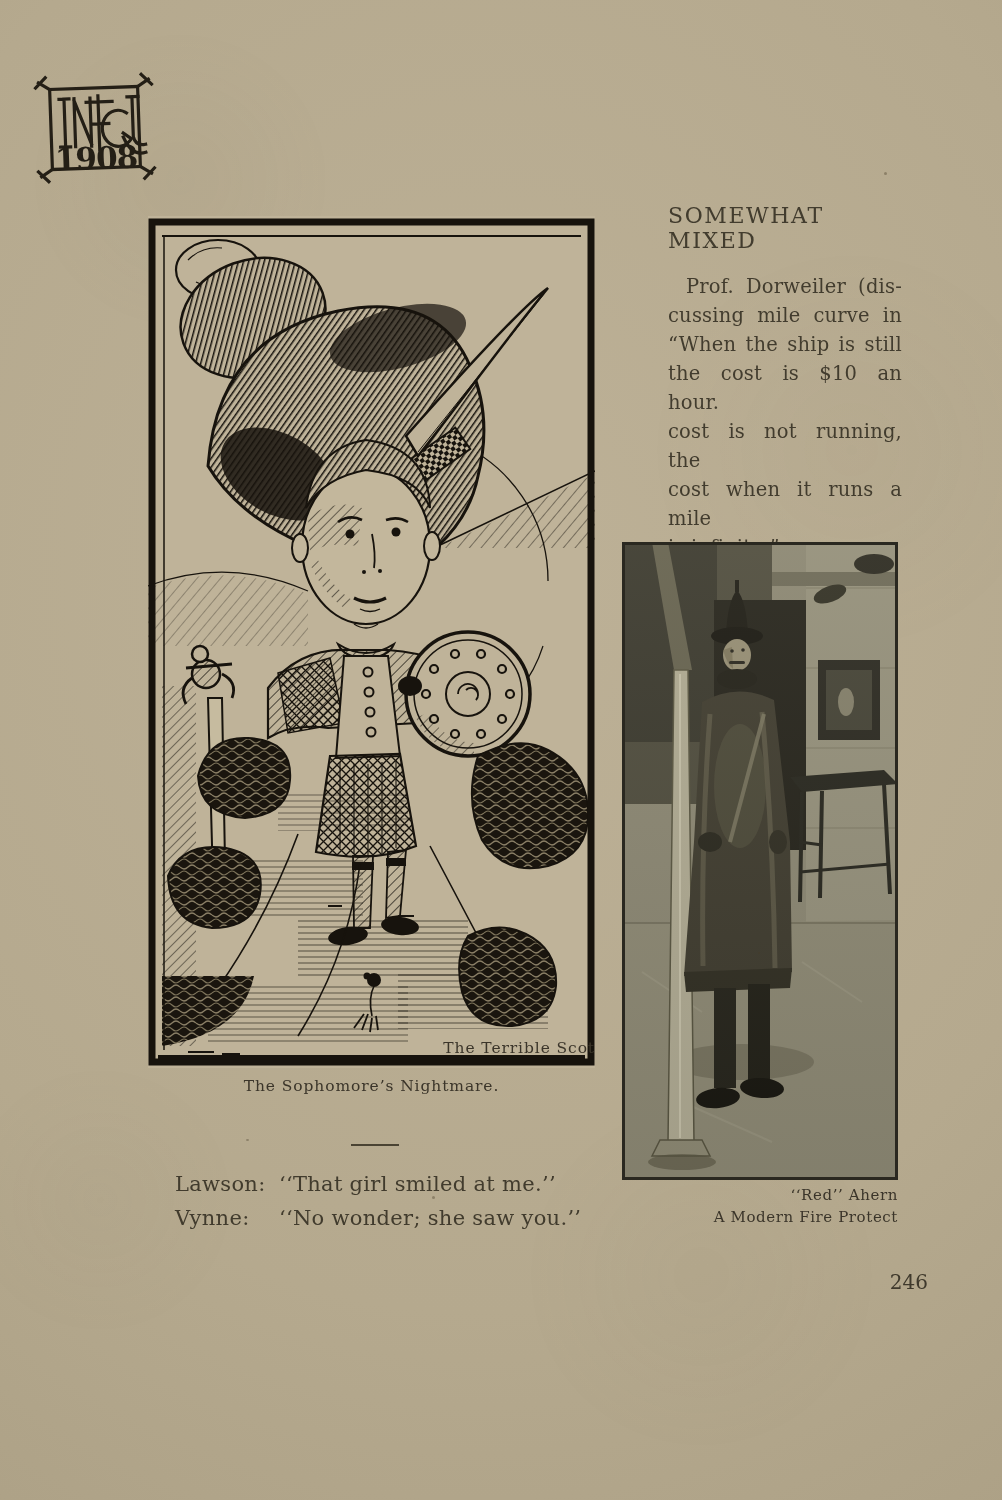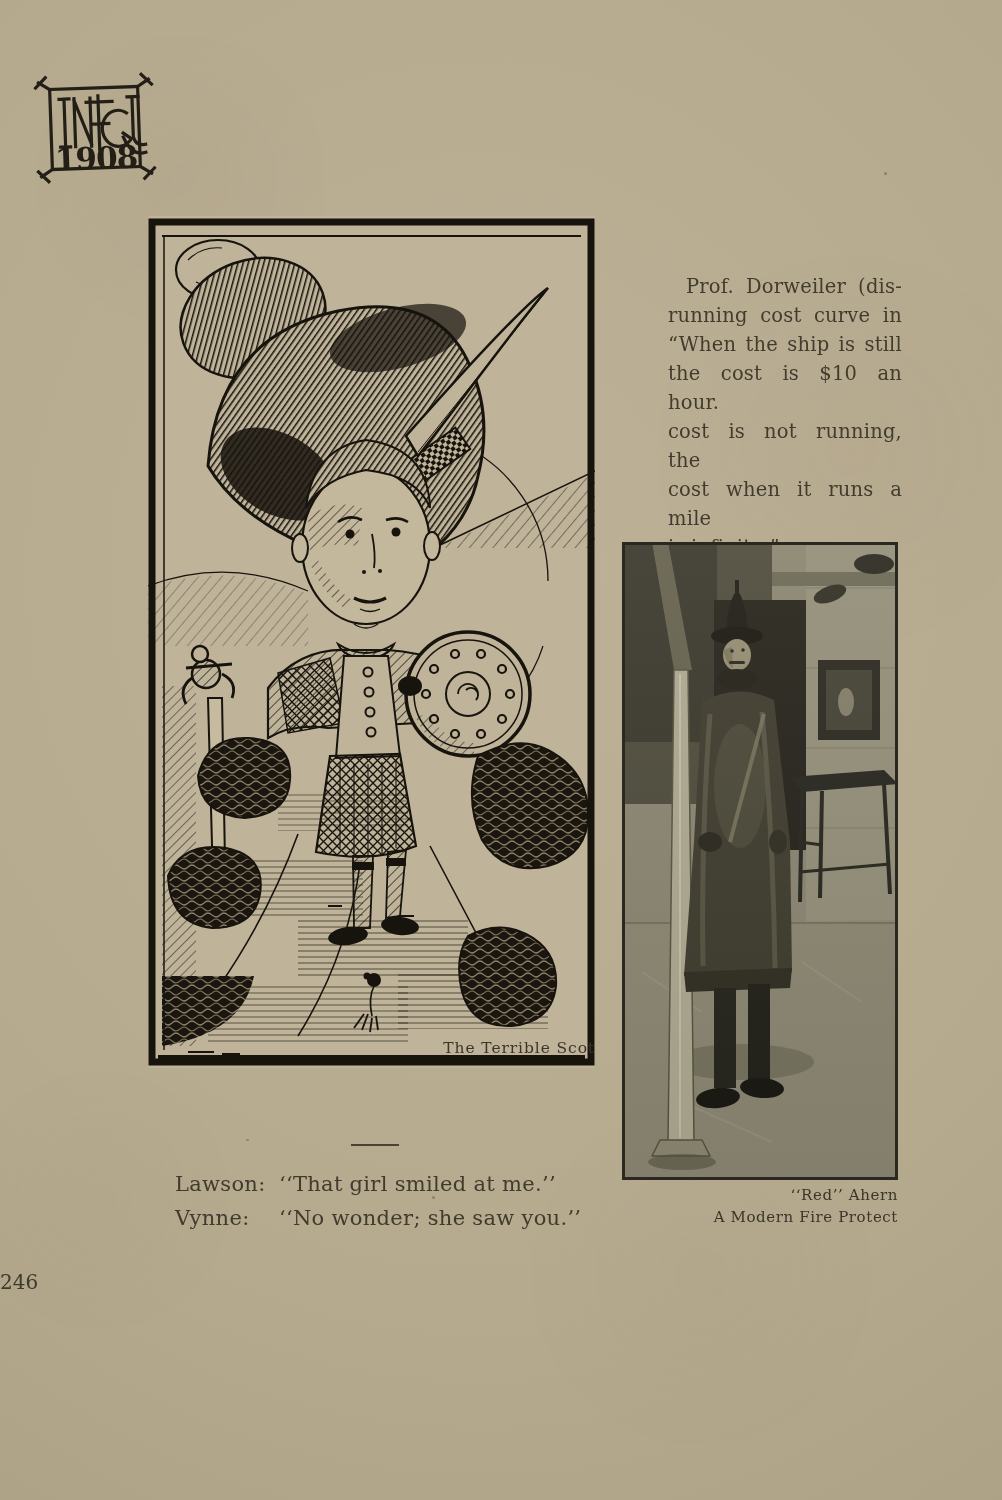--- a/index.html
+++ b/index.html
@@ -39,21 +39,21 @@
   .dialogue-row{left:175px;width:420px;font-size:21px;letter-spacing:.3px;color:#413b2d;}
   .drow1{top:1172px;}
   .drow2{top:1206px;}
   .speaker{display:inline-block;width:97px;}
 
   
   .pcap{left:622px;width:276px;text-align:right;font-size:15px;letter-spacing:.6px;color:#3b352a;}
   .pcap1{top:1186px;}
   .pcap2{top:1208px;}
 
-  .pageno{left:0;top:1270px;width:928px;text-align:left;font-size:20px;color:#3f392c;}
+  .pageno{left:0;top:1270px;width:928px;text-align:right;font-size:20px;color:#3f392c;}
 </style>
 </head>
 <body>
 
 <div class="sheet">
   <div class="mottle"></div>
 
   <div class="abs logo">
     <svg width="122" height="112" viewBox="0 0 120 112">
       <g stroke="#241f16" stroke-width="3.2" fill="none" stroke-linecap="square">
@@ -219,26 +219,28 @@
 
       <g fill="none" stroke="#17130d">
         <rect x="4" y="6" width="439" height="840" stroke-width="7"></rect>
         <path d="M14,20 H433" stroke-width="2"></path>
         <path d="M16,20 V834" stroke-width="1.5"></path>
         <path d="M10,842 H437" stroke-width="6"></path>
       </g>
     </svg>
   </div>
 
+  <div class="abs cap cap1">The Sophomore’s Nightmare.</div>
   <div class="abs cap cap2">The Terrible Scot</div>
   <div class="abs divider"></div>
 
+  <h2 class="abs headline" style="margin:0;font-weight:normal;">SOMEWHAT MIXED</h2>
   <div class="abs article">
     <div class="jline first">Prof. Dorweiler (dis-</div>
-    <div class="jline">running cost curve in</div>
+    <div class="jline">cussing mile curve in</div>
     <div class="jline">“When the ship is still</div>
     <div class="jline">the cost is $10 an hour.</div>
     <div class="jline">cost is not running, the</div>
     <div class="jline">cost when it runs a mile</div>
     <div class="jline last">is infinite.”</div>
   </div>
 
   <div class="abs" style="left:622px;top:542px;width:276px;height:638px;">
     <svg width="276" height="638" viewBox="0 0 276 638">
       <defs>

